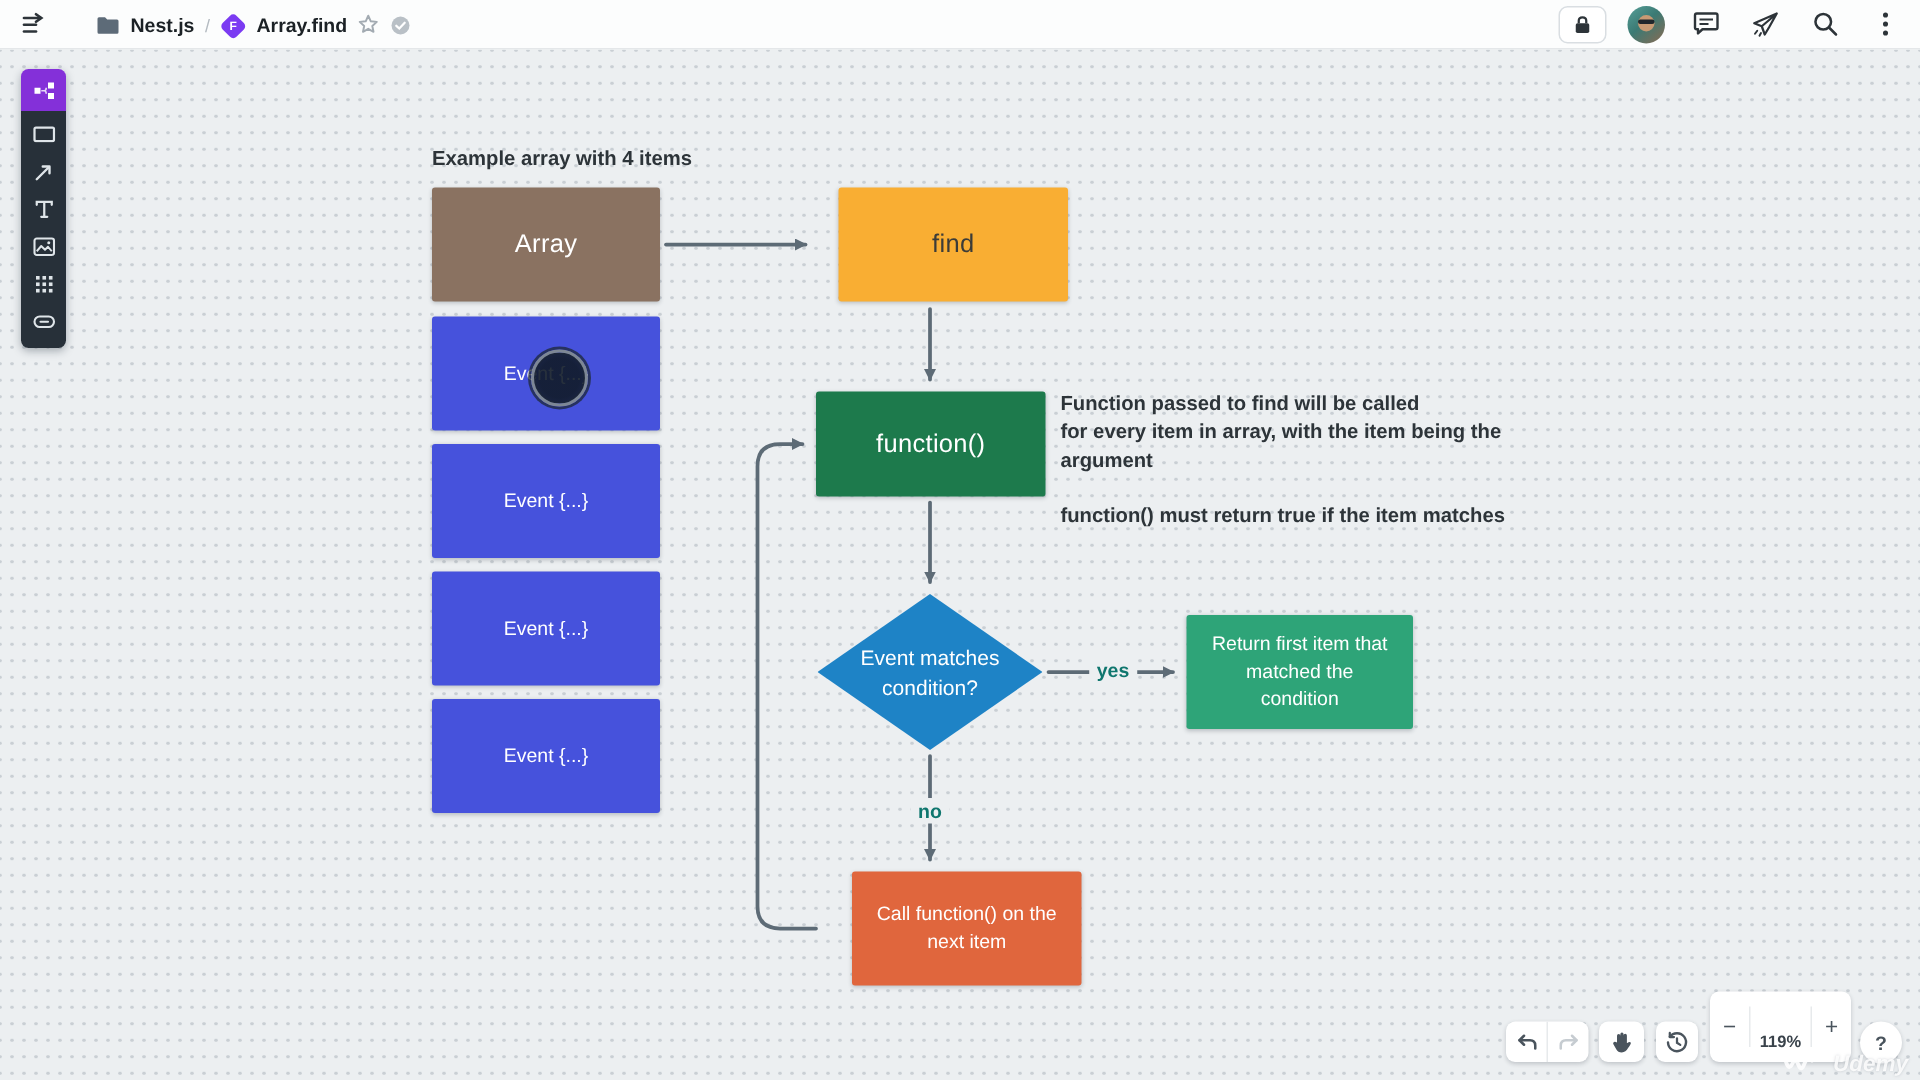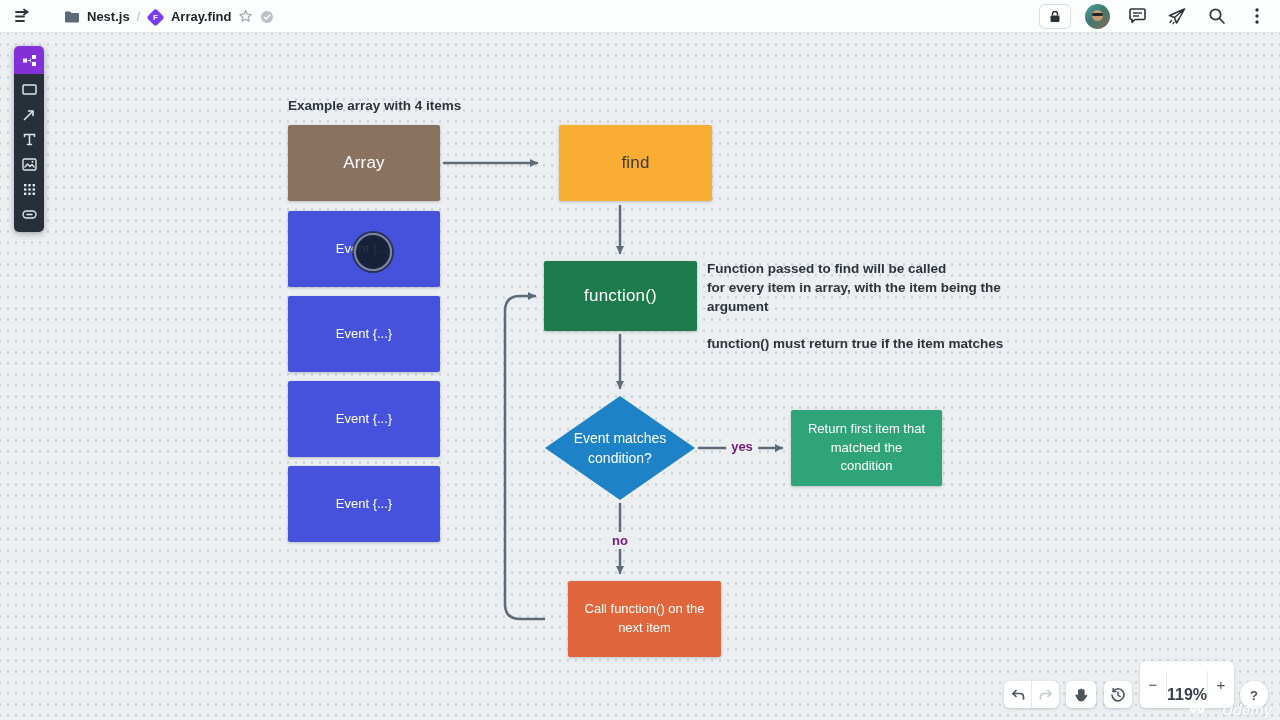--- a/index.html
+++ b/index.html
@@ -53,32 +53,32 @@
   .fn-note{position:absolute;left:707px;top:226px;width:300px;font-size:13.5px;font-weight:700;color:#2d3439;line-height:19px;white-space:pre-line;z-index:2;}
   .fn-rule{position:absolute;left:707px;top:303px;width:320px;font-size:13.5px;font-weight:700;color:#2d3439;z-index:2;}
   .diamond{
     position:absolute;left:545px;top:363px;width:150px;height:104px;z-index:2;
     background:#1e83c6;display:flex;align-items:center;justify-content:center;
     clip-path:polygon(50% 0%,100% 50%,50% 100%,0% 50%);
   }
   .diamond span{width:118px;color:#fff;font-size:14px;line-height:1.45;text-align:center;}
   .edge-label{
     position:absolute;transform:translateX(-50%);background:#eceff1;
-    padding:1px 5px;font-size:13px;font-weight:700;color:#701a75;z-index:3;
+    padding:1px 5px;font-size:13px;font-weight:700;color:#0f766e;z-index:3;
   }
   .cursor-dot{
     position:absolute;left:354px;top:200px;width:34px;height:34px;border-radius:50%;z-index:10;
     background:radial-gradient(circle,rgba(16,26,39,.9) 55%,rgba(22,32,46,.8));
     border:2px solid #7d8795;box-shadow:0 0 0 2px rgba(30,40,54,.75), inset 0 0 0 1px rgba(30,40,54,.6);
   }
   
   .ctl{position:absolute;bottom:12px;background:#fff;border-radius:6px;box-shadow:0 1px 3px rgba(40,52,64,.22);display:flex;align-items:center;overflow:hidden;z-index:20;}
   .ctl-cell{display:flex;align-items:center;justify-content:center;height:27px;cursor:pointer;background:transparent;border:none;padding:0;}
   .ctl-divider{width:1px;height:27px;background:#e7eaec;}
-  .zoom-label{font-size:16px;font-weight:700;color:#39424a;width:40px;text-align:center;cursor:pointer;margin-top:20px;}
+  .zoom-label{font-size:11px;font-weight:700;color:#39424a;width:40px;text-align:center;cursor:pointer;margin-top:20px;}
   .zoom-sign{font-size:15px;color:#4a545d;width:26px;text-align:center;}
   .help-btn{
     position:absolute;right:12px;bottom:11px;width:28px;height:28px;border-radius:50%;
     background:#fff;box-shadow:0 1px 3px rgba(40,52,64,.22);border:none;
     font-size:13px;font-weight:700;color:#4a545d;cursor:pointer;z-index:20;
   }
   .watermark{
     position:absolute;right:8px;bottom:2px;display:flex;align-items:center;gap:13px;
     color:rgba(255,255,255,.85);z-index:30;pointer-events:none;
     text-shadow:0 0 2px rgba(120,130,140,.35);

